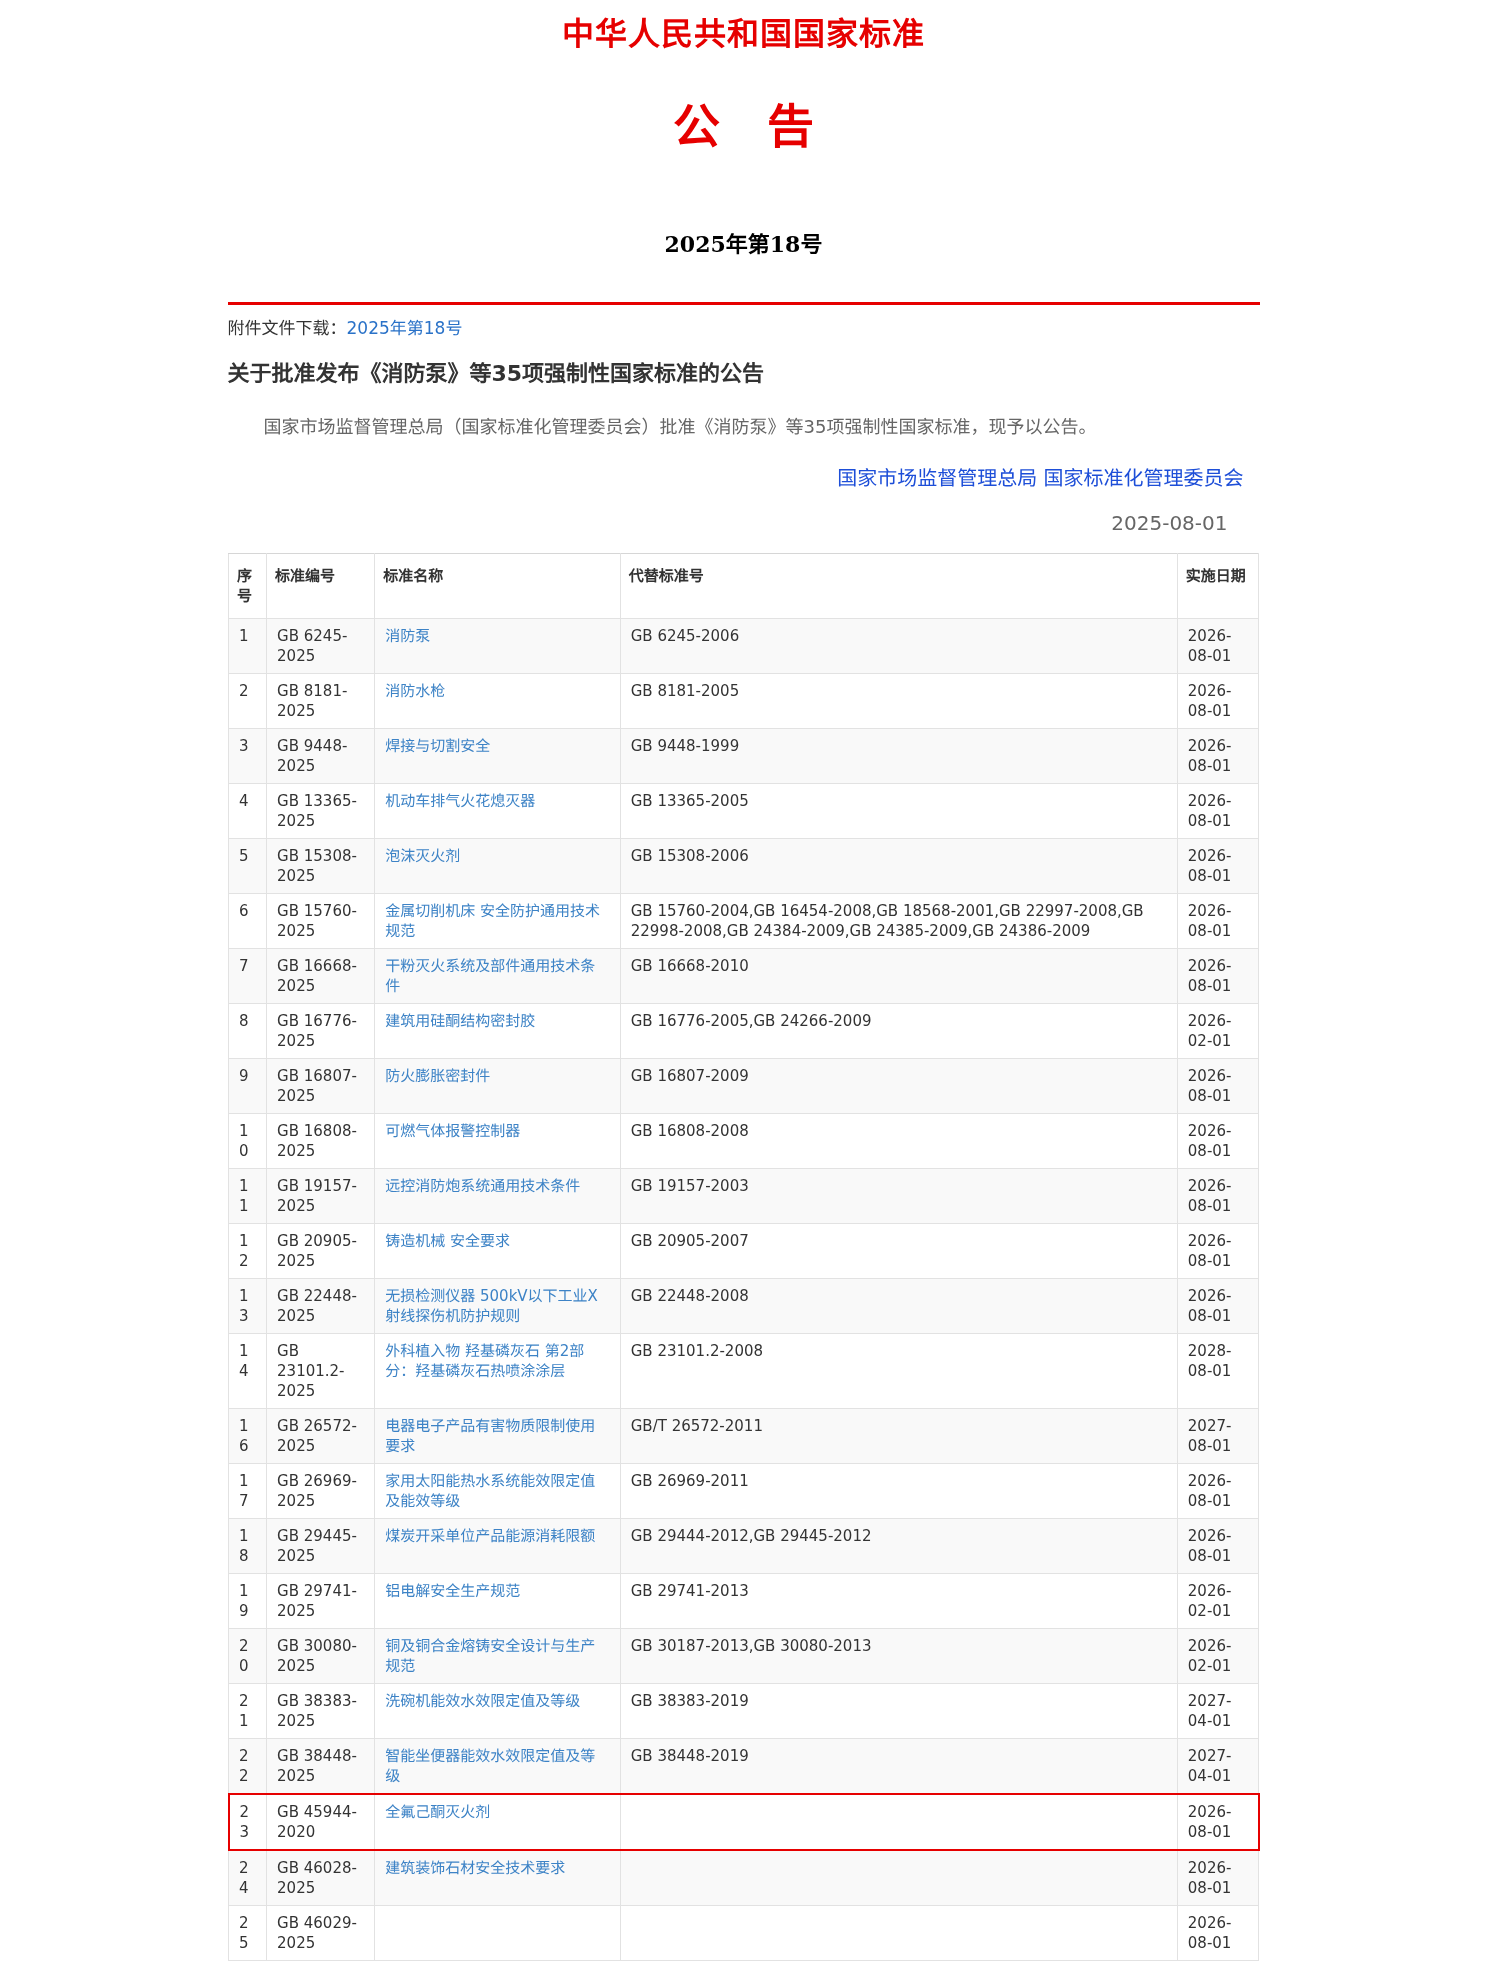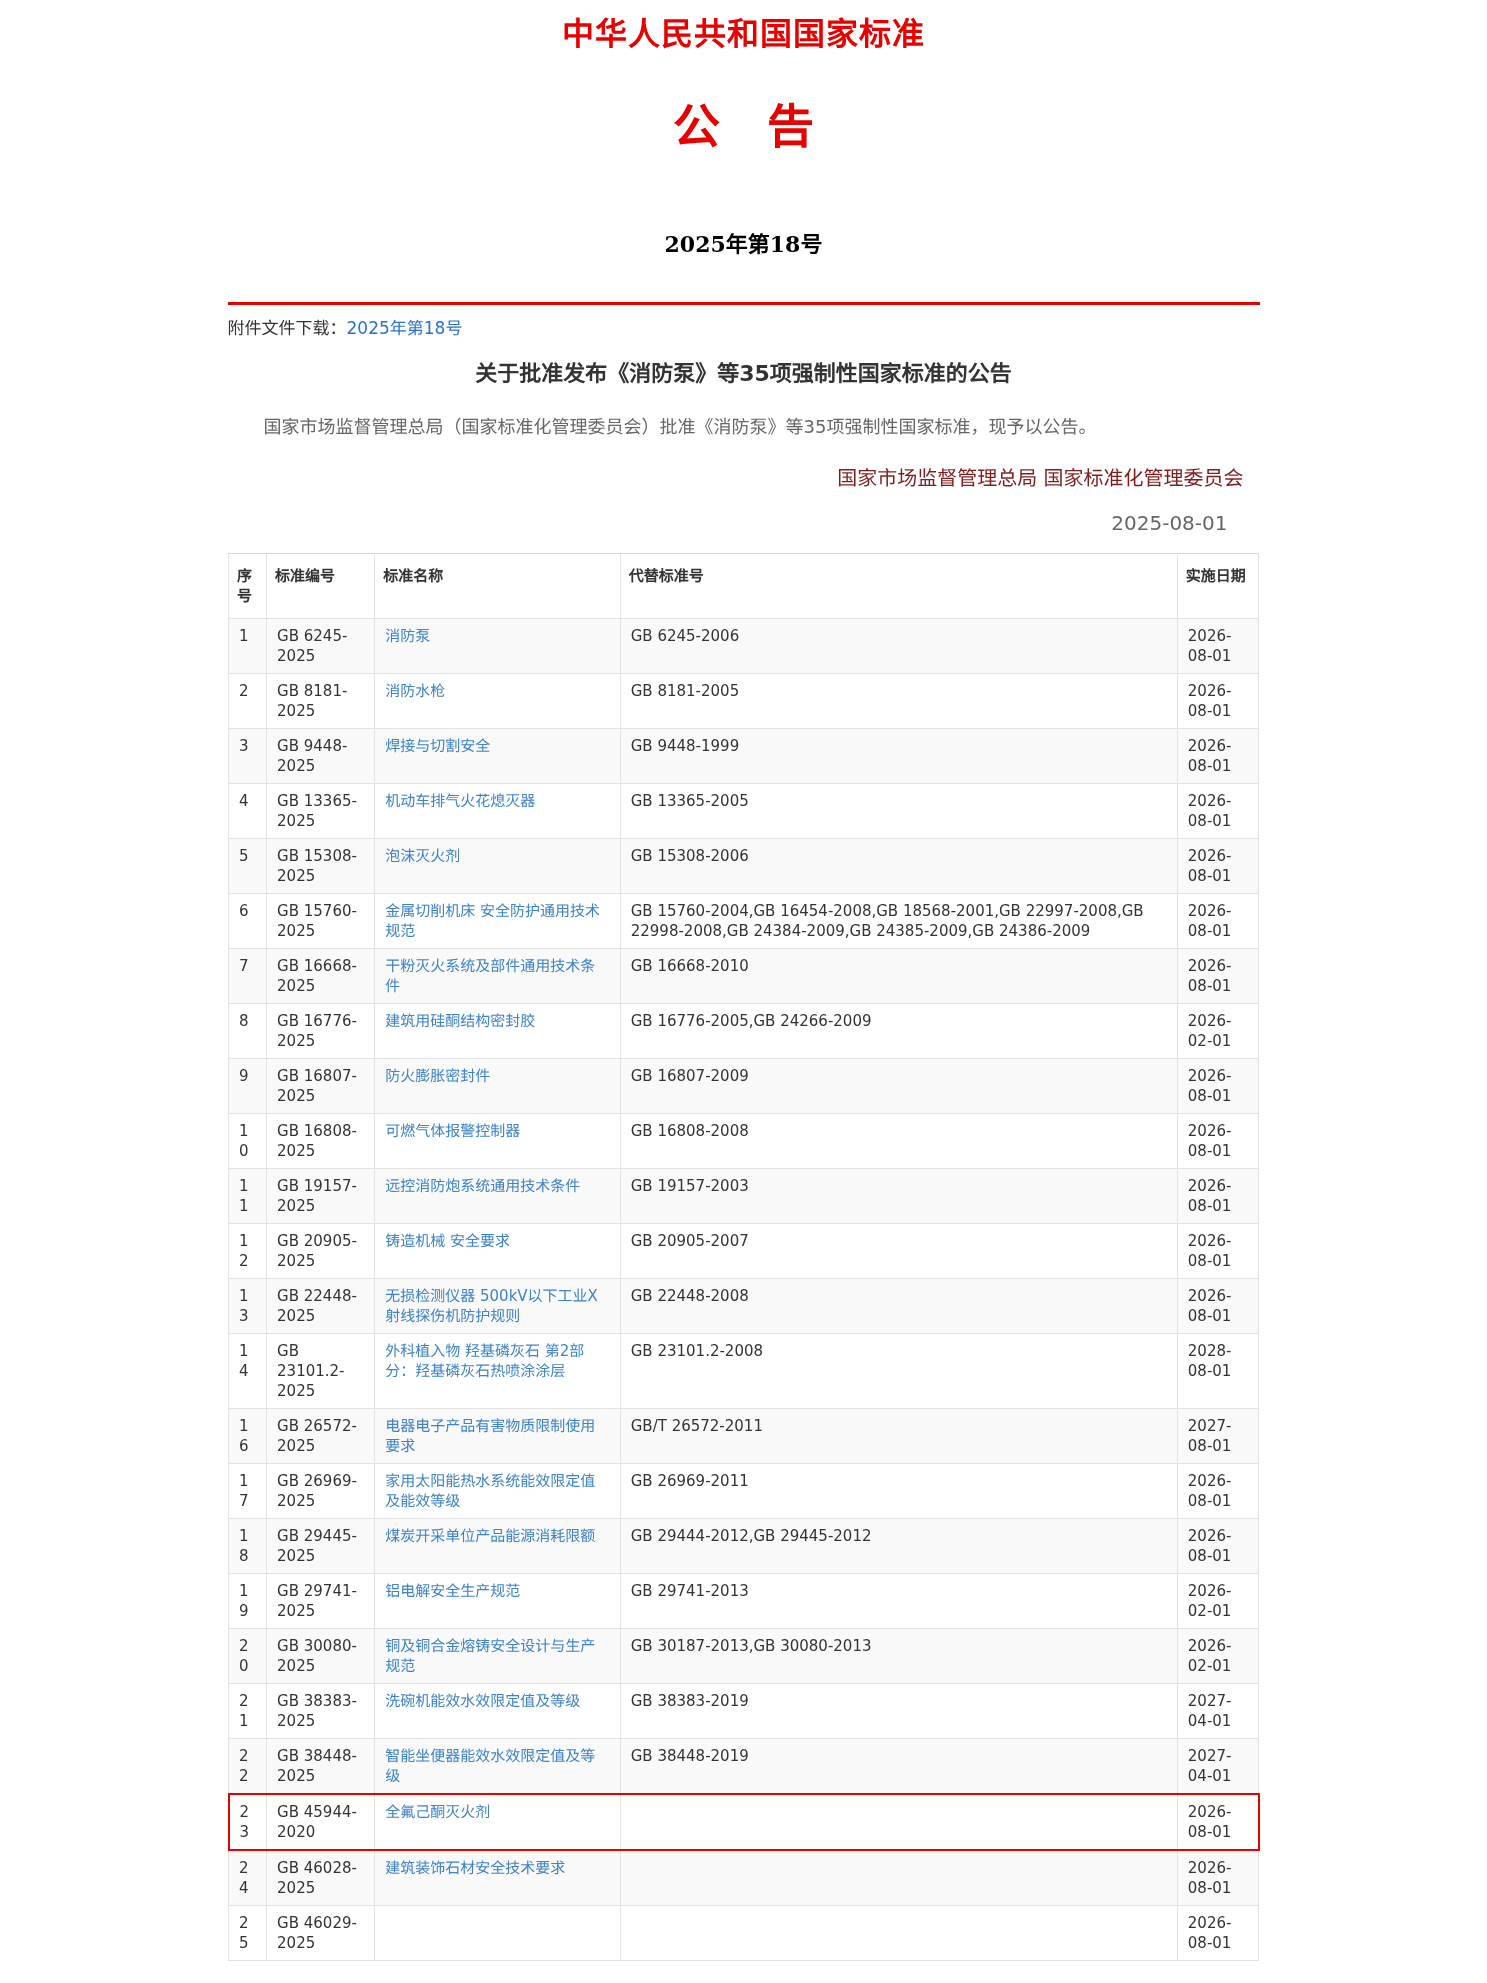--- a/index.html
+++ b/index.html
@@ -24,24 +24,24 @@
     font-weight:bold;font-size:47px;line-height:1.15;
   }
   .issue-no{
     margin-top:72px;text-align:center;color:#000;
     font-family:"DejaVu Serif","Liberation Serif",serif;
     font-weight:bold;font-size:22px;
   }
   .red-line{margin-top:44px;height:3px;background:var(--red);}
   .attach-row{margin-top:9px;font-size:17px;color:#333;}
   .attach-row a{color:var(--link2);text-decoration:none;cursor:pointer;}
-  .notice-title{margin-top:16px;text-align:center;font-size:22px;font-weight:bold;color:#333;}
+  .notice-title{margin-top:16px;text-align:left;font-size:22px;font-weight:bold;color:#333;}
   .notice-body{margin-top:26px;font-size:18px;color:#666;text-indent:2em;line-height:1.5;}
   .signature{
-    margin-top:22px;text-align:right;padding-right:16px;color:#7f1d1d;
+    margin-top:22px;text-align:right;padding-right:16px;color:#1d4ed8;
     font-family:"DejaVu Serif","Liberation Serif",serif;font-size:20px;
   }
   .pub-date{margin-top:20px;text-align:right;padding-right:32px;color:#666;font-size:20px;}
   table.std{
     margin-top:18px;width:100%;border-collapse:collapse;
     font-size:15px;table-layout:fixed;
   }
   table.std th,table.std td{
     border:1px solid #e2e2e2;padding:7px 10px;text-align:left;
     vertical-align:top;word-wrap:break-word;line-height:20px;color:#333;

